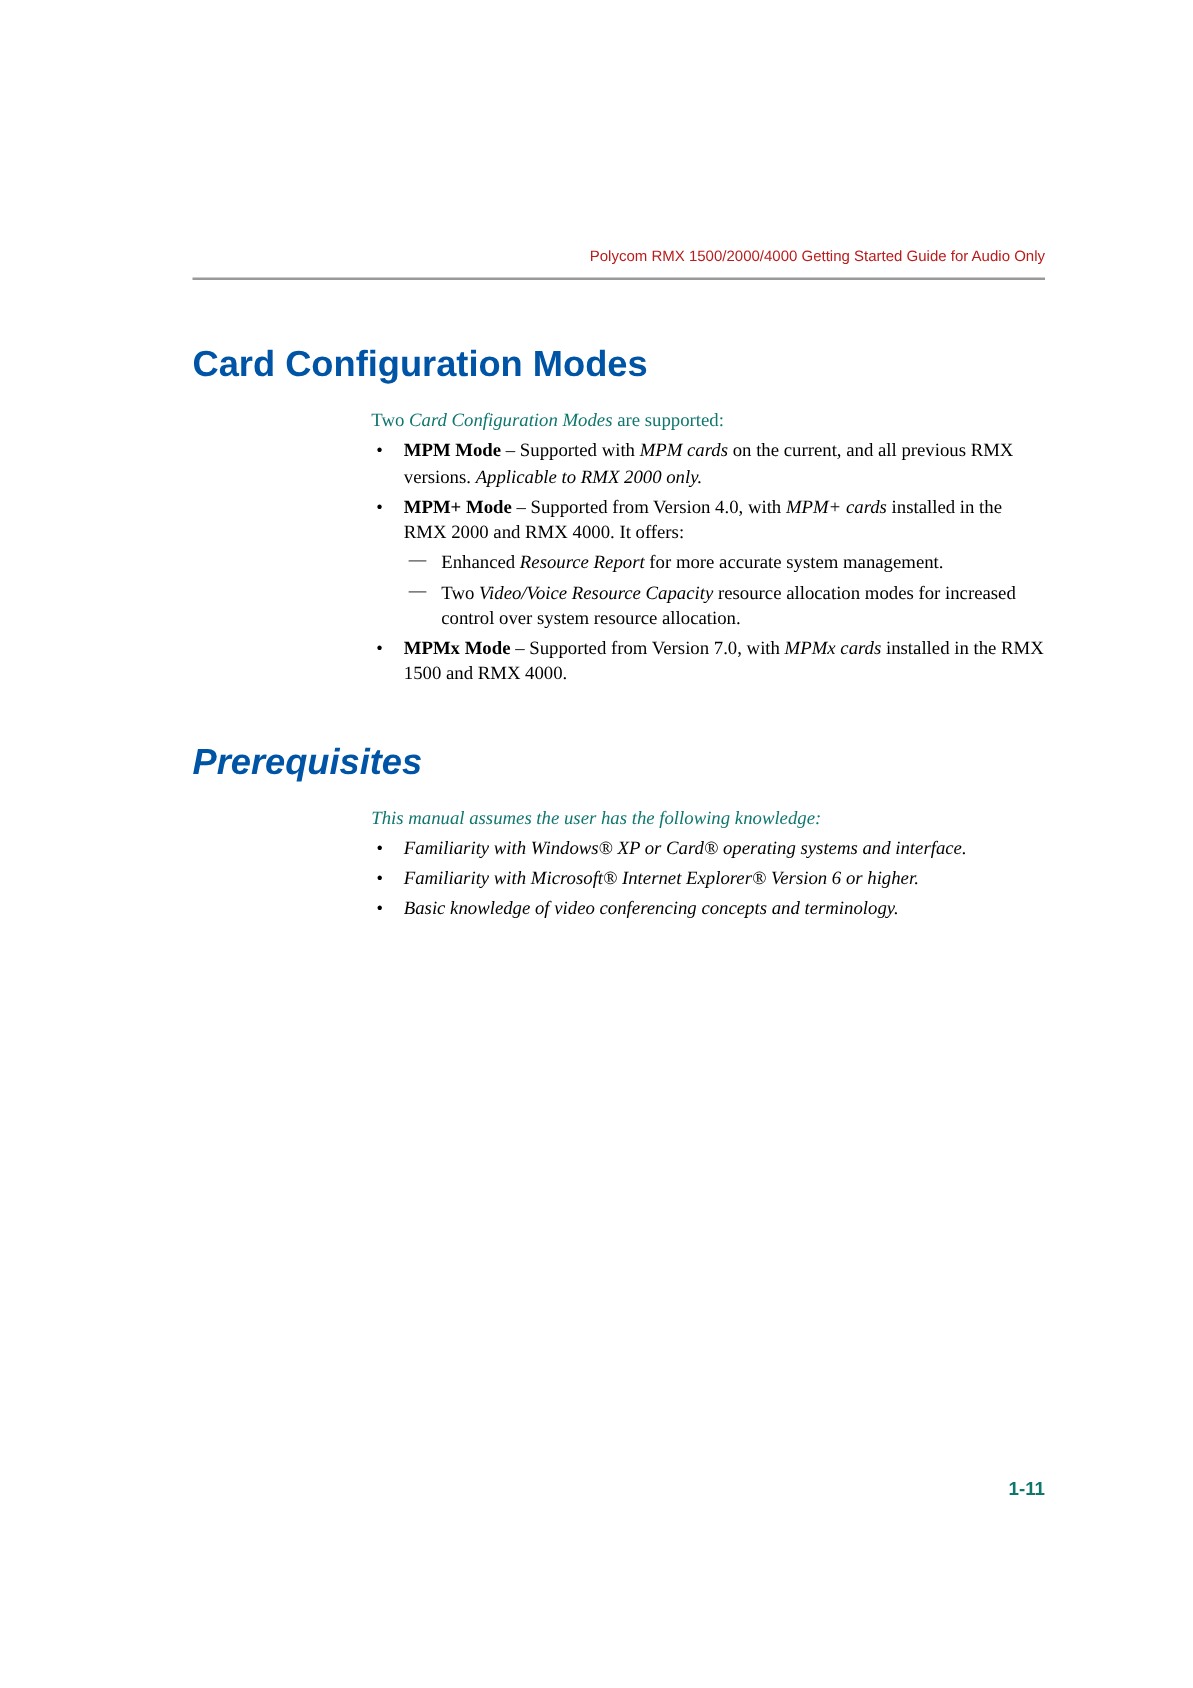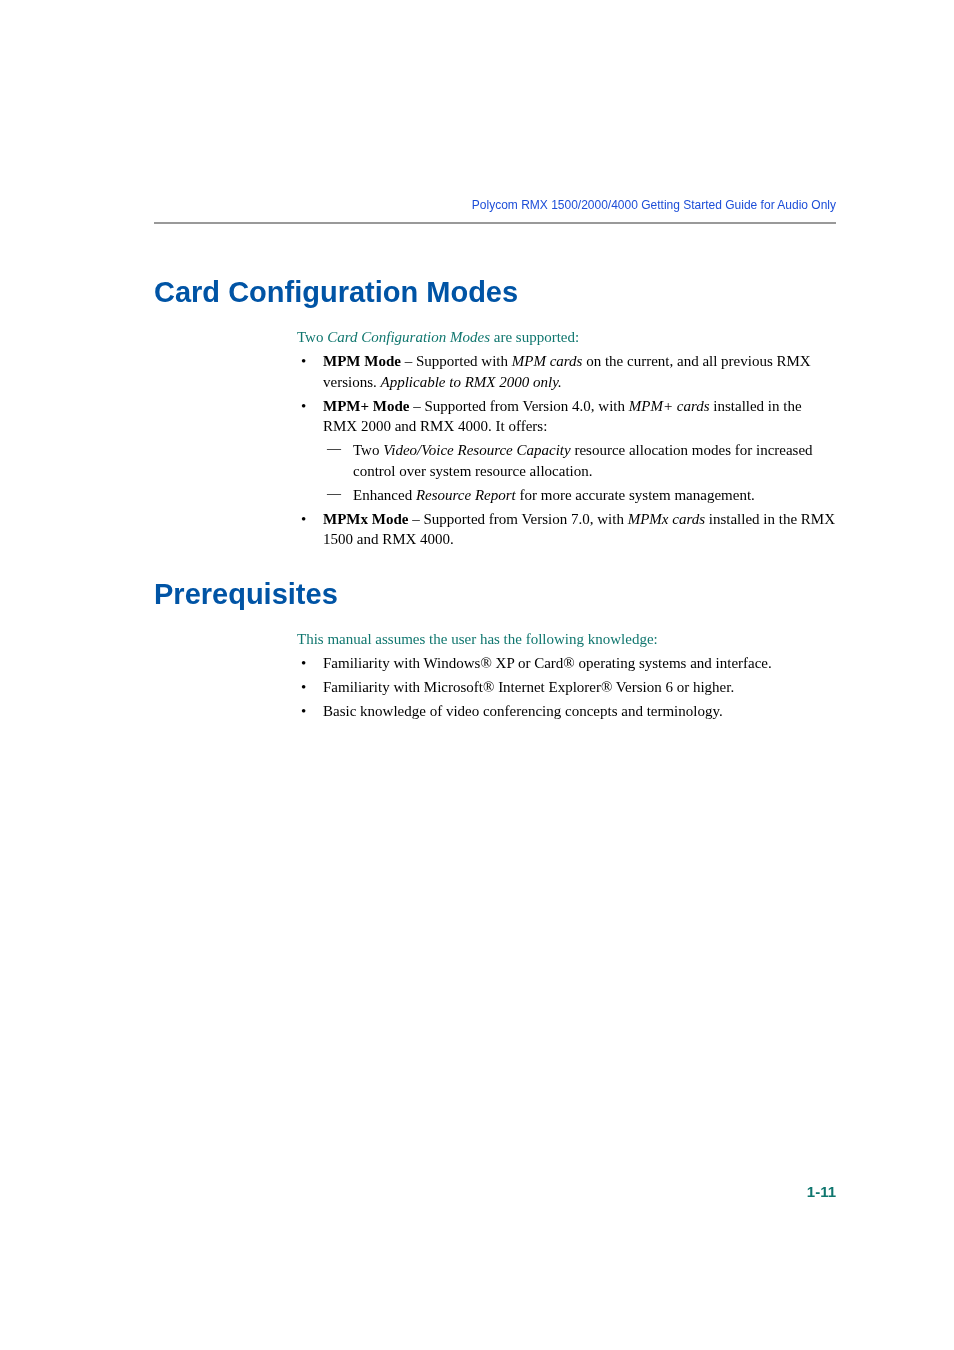--- a/index.html
+++ b/index.html
@@ -13,21 +13,21 @@
       background: #ffffff;
       font-family: Georgia, 'Times New Roman', serif;
       position: relative;
     }
     .page {
       padding: 198px 118px 0 154px;
     }
     .header-text {
       font-family: Arial, Helvetica, sans-serif;
       font-size: 12px;
-      color: #1d4ed8;
+      color: #b91c1c;
       text-align: right;
       margin-bottom: 10px;
     }
     .header-rule {
       border: none;
       border-top: 2px solid #999;
       margin-bottom: 52px;
     }
     .section-heading {
       font-family: Arial, Helvetica, sans-serif;
@@ -85,21 +85,22 @@
       font-size: 14px;
     }
     .italic {
       font-style: italic;
     }
     .bold {
       font-weight: bold;
       text-align: center;
     }
     .section2 {
-      margin-top: 28px;
+      margin-top: 44px;
+      font-style: italic;
     }
     .page-number {
       position: absolute;
       bottom: 150px;
       right: 118px;
       font-family: Arial, Helvetica, sans-serif;
       font-size: 15px;
       font-weight: bold;
       color: #0f766e;
     }
@@ -118,24 +119,24 @@
   </p>
 
   <ul class="level1">
     <li>
       <span class="bold">MPM Mode</span><span> – Supported with </span><span class="italic">MPM cards</span><span> on the current, and all previous RMX versions. </span><span class="italic">Applicable to RMX 2000 only.</span>
     </li>
     <li>
       <span class="bold">MPM+ Mode</span><span> – Supported from Version 4.0, with </span><span class="italic">MPM+ cards</span><span> installed in the RMX 2000 and RMX 4000. It offers:</span>
       <ul class="level2">
         <li>
-          <span>Two </span><span class="italic">Video/Voice Resource Capacity</span><span> resource allocation modes for increased control over system resource allocation.</span>
+          <span>Enhanced </span><span class="italic">Resource Report</span><span> for more accurate system management.</span>
         </li>
         <li>
-          <span>Enhanced </span><span class="italic">Resource Report</span><span> for more accurate system management.</span>
+          <span>Two </span><span class="italic">Video/Voice Resource Capacity</span><span> resource allocation modes for increased control over system resource allocation.</span>
         </li>
       </ul>
     </li>
     <li>
       <span class="bold">MPMx Mode</span><span> – Supported from Version 7.0, with </span><span class="italic">MPMx cards</span><span> installed in the RMX 1500 and RMX 4000.</span>
     </li>
   </ul>
 
   <div class="section2">
     <h1 class="section-heading">Prerequisites</h1>

